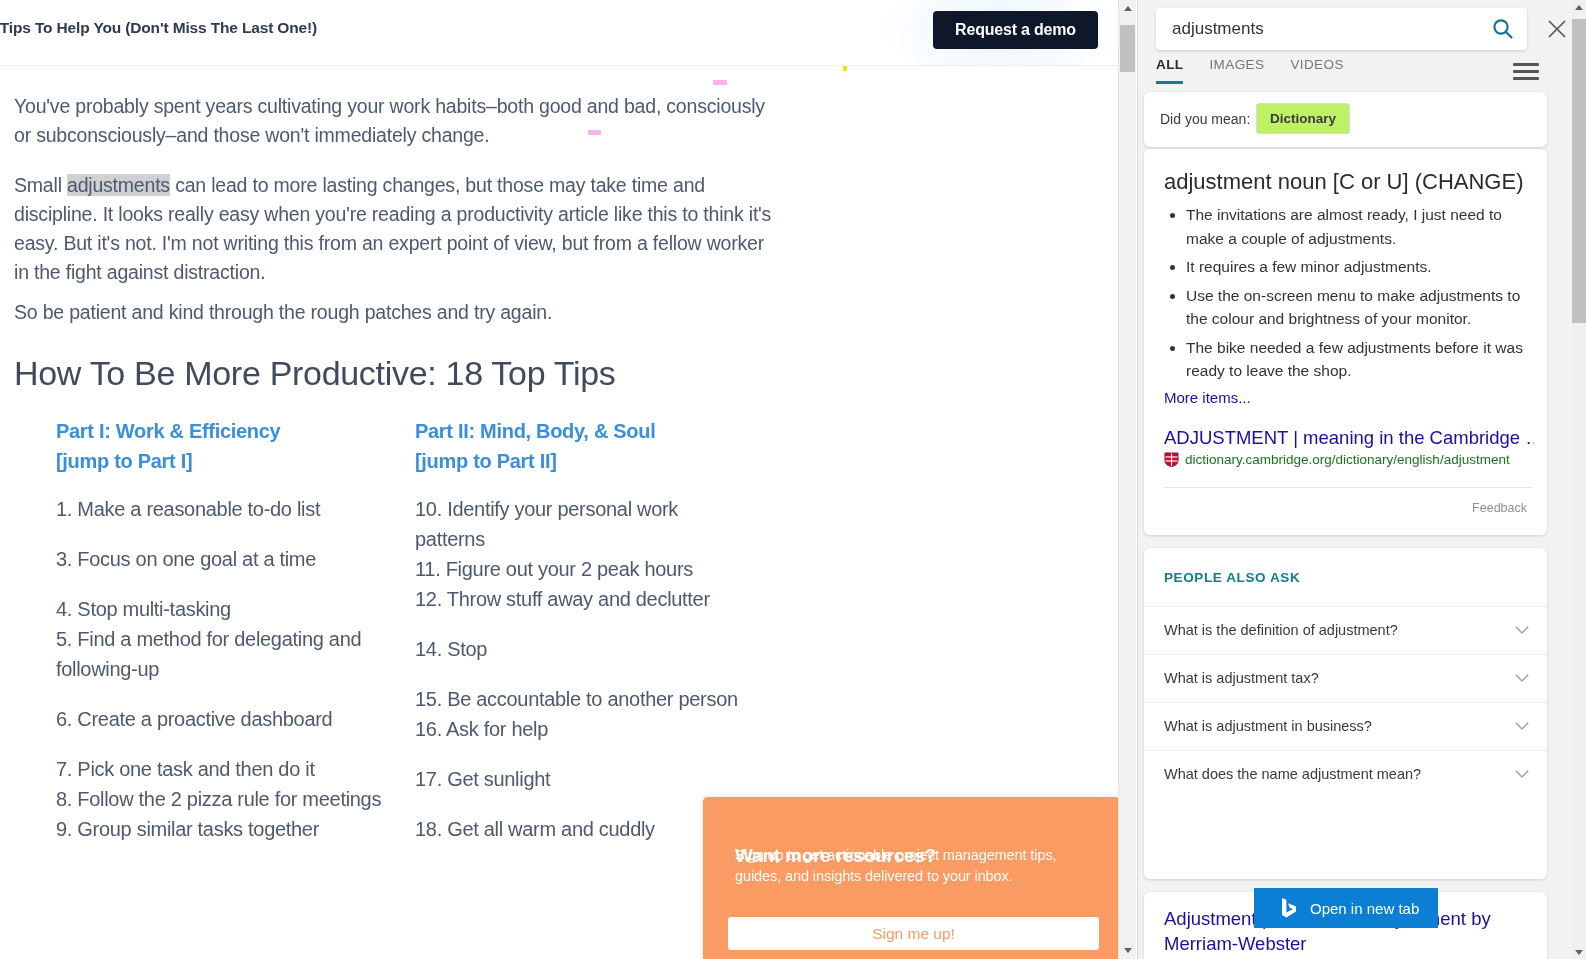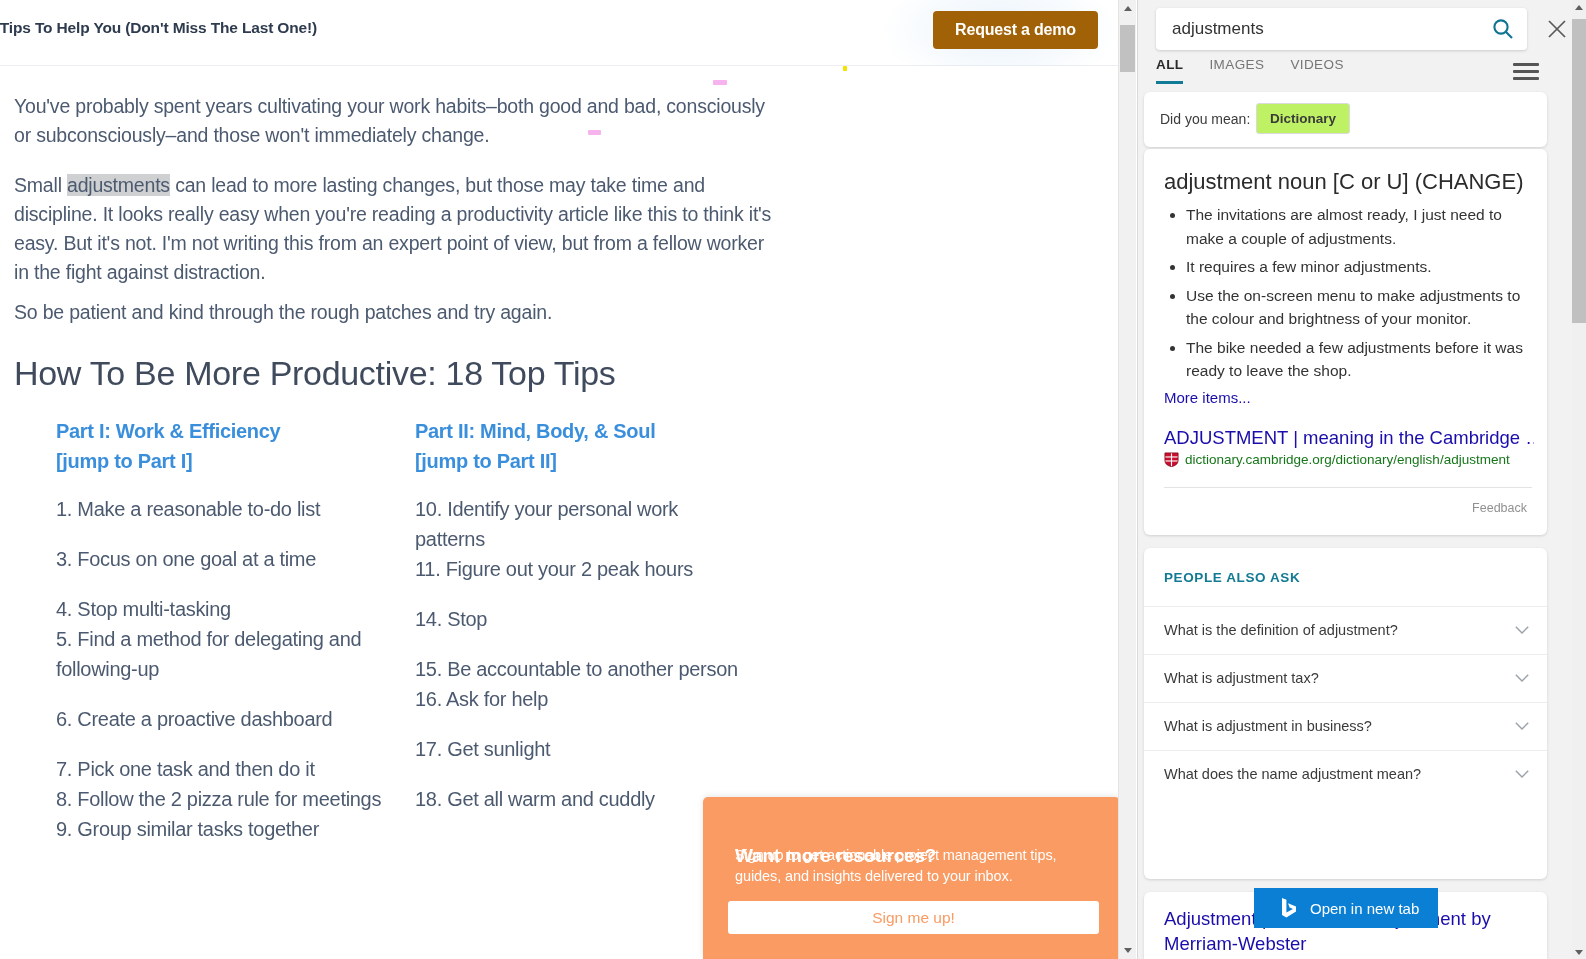--- a/index.html
+++ b/index.html
@@ -30,21 +30,21 @@
     width: 1000px;
     font-size: 15.5px; font-weight: bold;
     color: #2e3b4e;
     letter-spacing: -0.15px;
     white-space: nowrap;
     font-family: "Liberation Sans", sans-serif;
   }
   #demo-btn {
     position: absolute; left: 933px; top: 11px;
     width: 165px; height: 38px;
-    background: #a16207;
+    background: #0f172a;
     border: none; border-radius: 4px;
     color: #ffffff; font-size: 16px; font-weight: bold;
     letter-spacing: -0.2px;
     cursor: pointer;
     font-family: "Liberation Sans", sans-serif;
   }
   .glow {
     position: absolute; left: 880px; top: -30px;
     width: 240px; height: 120px;
     background: radial-gradient(ellipse at center, rgba(215,233,248,0.55) 0%, rgba(255,255,255,0) 70%);
@@ -118,21 +118,21 @@
     font-family: "Liberation Sans", sans-serif;
     margin-top: 28px;
   }
   #promo-body {
     position: absolute; left: 32px; top: 48px; width: 362px;
     color: #ffffff; font-size: 14.5px; line-height: 21px;
     letter-spacing: -0.1px;
     font-family: "Liberation Sans", sans-serif;
   }
   #promo-cta {
-    position: absolute; left: 25px; top: 104px;
+    position: absolute; left: 25px; top: 120px;
     width: 371px; height: 33px;
     background: #ffffff; border: none; border-radius: 3px;
     color: #f99b63; font-size: 15.5px;
     cursor: pointer;
     font-family: "Liberation Sans", sans-serif;
   }
   #promo-close {
     position: absolute; left: 389px; top: 805px;
     color: #ffffff; font-size: 16px; cursor: pointer;
     line-height: 1;
@@ -395,20 +395,21 @@
         <div class="tip gap">6. Create a proactive dashboard</div>
         <div class="tip gap">7. Pick one task and then do it</div>
         <div class="tip nogap">8. Follow the 2 pizza rule for meetings</div>
         <div class="tip nogap">9. Group similar tasks together</div>
       </div>
 
       <div class="col" id="colB">
         <a class="part-head" href="#"><span>Part II: Mind, Body, &amp; Soul</span><br><span>[jump to Part II]</span></a>
         <div class="tip nogap">10. Identify your personal work patterns</div>
         <div class="tip nogap">11. Figure out your 2 peak hours</div>
+        <div class="tip nogap">12. Throw stuff away and declutter</div>
         <div class="tip gap">14. Stop</div>
         <div class="tip gap">15. Be accountable to another person</div>
         <div class="tip nogap">16. Ask for help</div>
         <div class="tip gap">17. Get sunlight</div>
         <div class="tip gap">18. Get all warm and cuddly</div>
       </div>
 
       <div class="mark" style="left:713px; top:14px; width:14px; background:#f7b3ee;"></div>
       <div class="mark" style="left:588px; top:64px; width:13px; background:#f7b3ee;"></div>
       <div class="mark" style="left:320px; top:-60px; width:0px;"></div>

